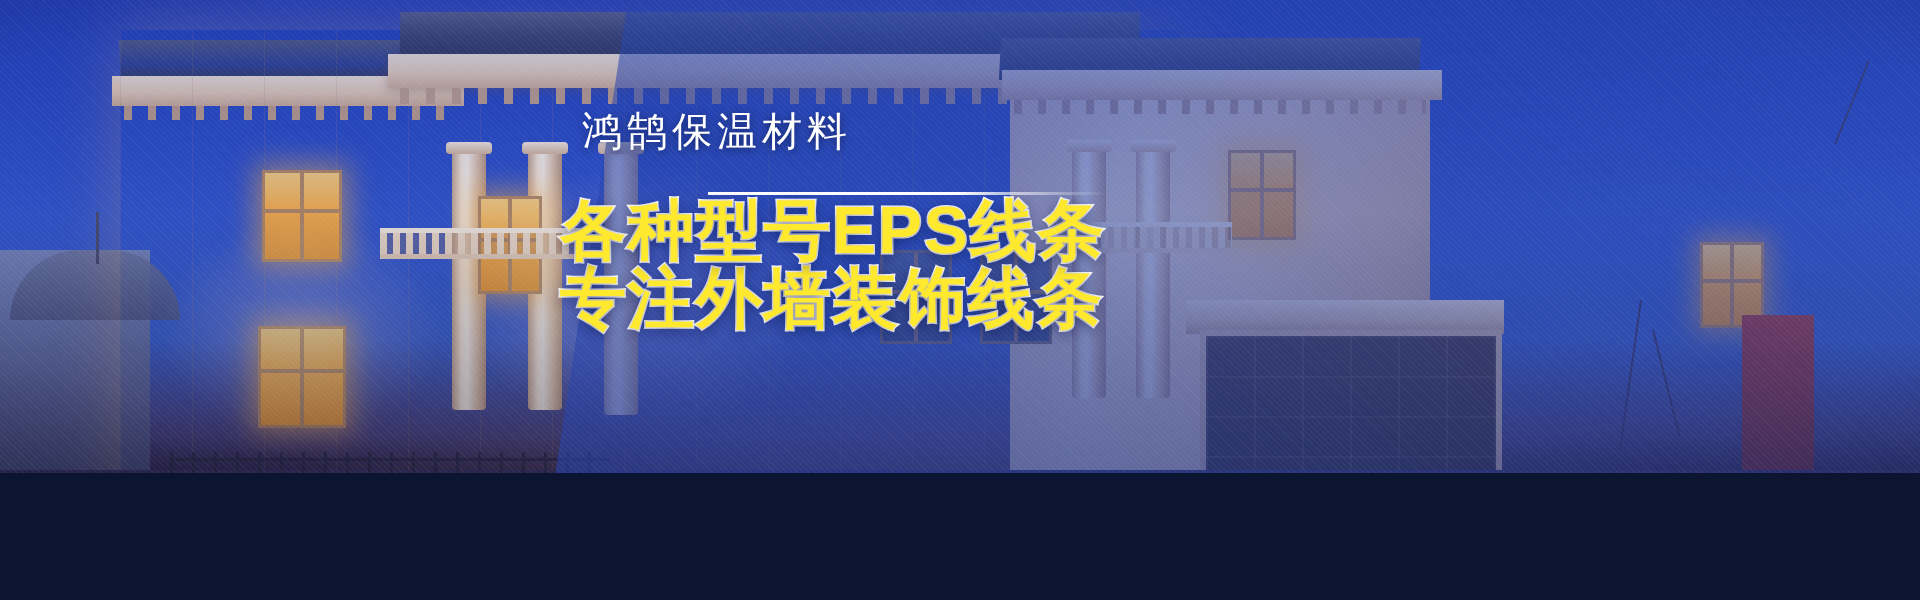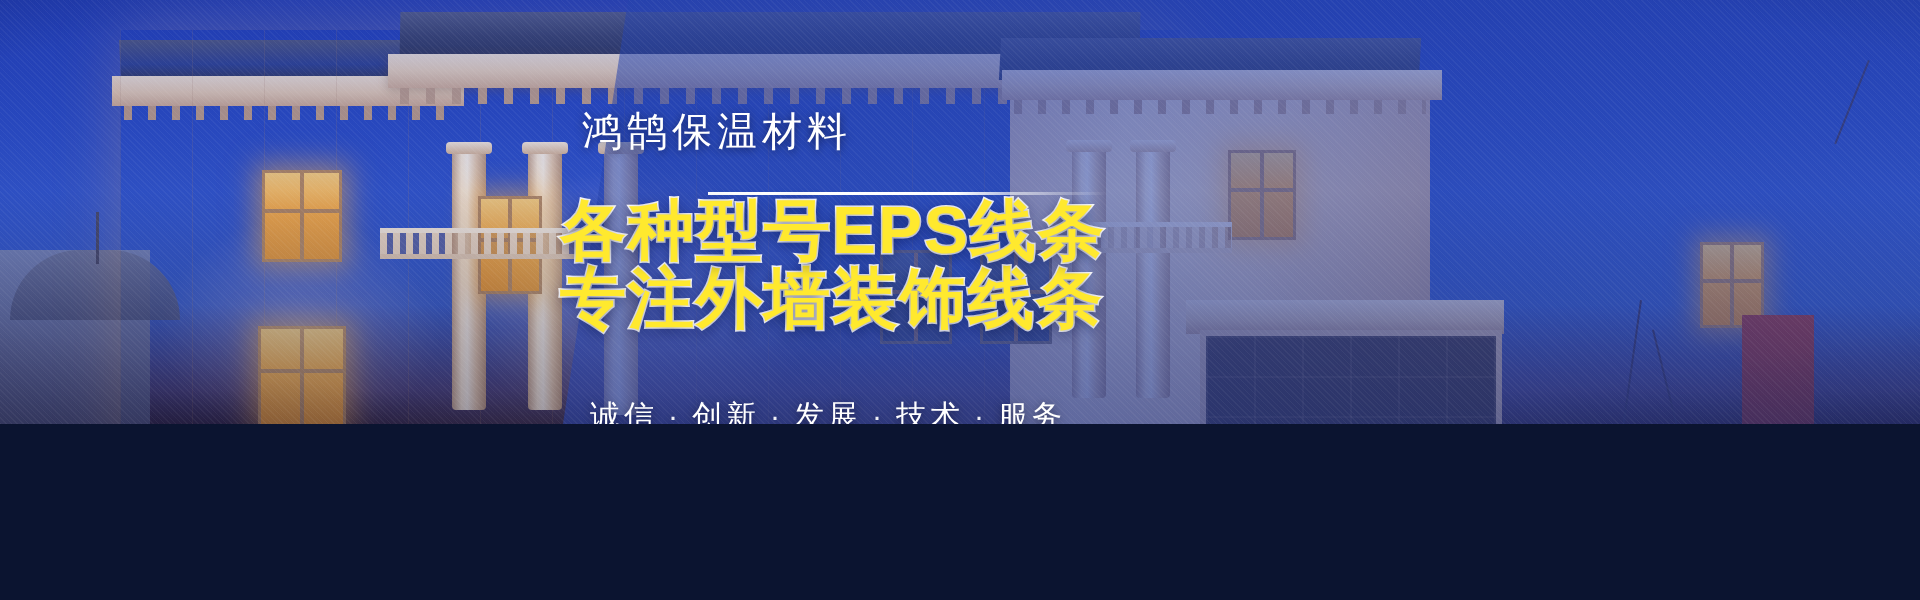--- a/index.html
+++ b/index.html
@@ -1,20 +1,20 @@
 <!DOCTYPE html>
 <html><head>
 <meta charset="utf-8">
 <style>
   html,body{margin:0;padding:0;background:#0b1430;}
   body{font-family:"Liberation Sans","DejaVu Sans",sans-serif;}
 
   #banner{
     position:relative;
-    width:1920px;height:424px;
+    width:1920px;height:473px;
     overflow:hidden;
     background:#be185d;
   }
 
   
   .layer{position:absolute;inset:0;}
 
   
   .sky{
     background:
@@ -356,15 +356,14 @@
   <div class="content">
 
     <div class="company">鸿鹄保温材料</div>
 
     <div class="rule"></div>
 
     <div class="headline l2">专注外墙装饰线条</div>
 
     <div class="headline l1">各种型号EPS线条</div>
 
-    <div class="tagline"><span>诚信</span><span class="dot">·</span><span>创新</span><span class="dot">·</span><span>发展</span><span class="dot">·</span><span>技术</span><span class="dot">·</span><span>服务</span></div>
   </div>
 </div>
 
 </body></html>

